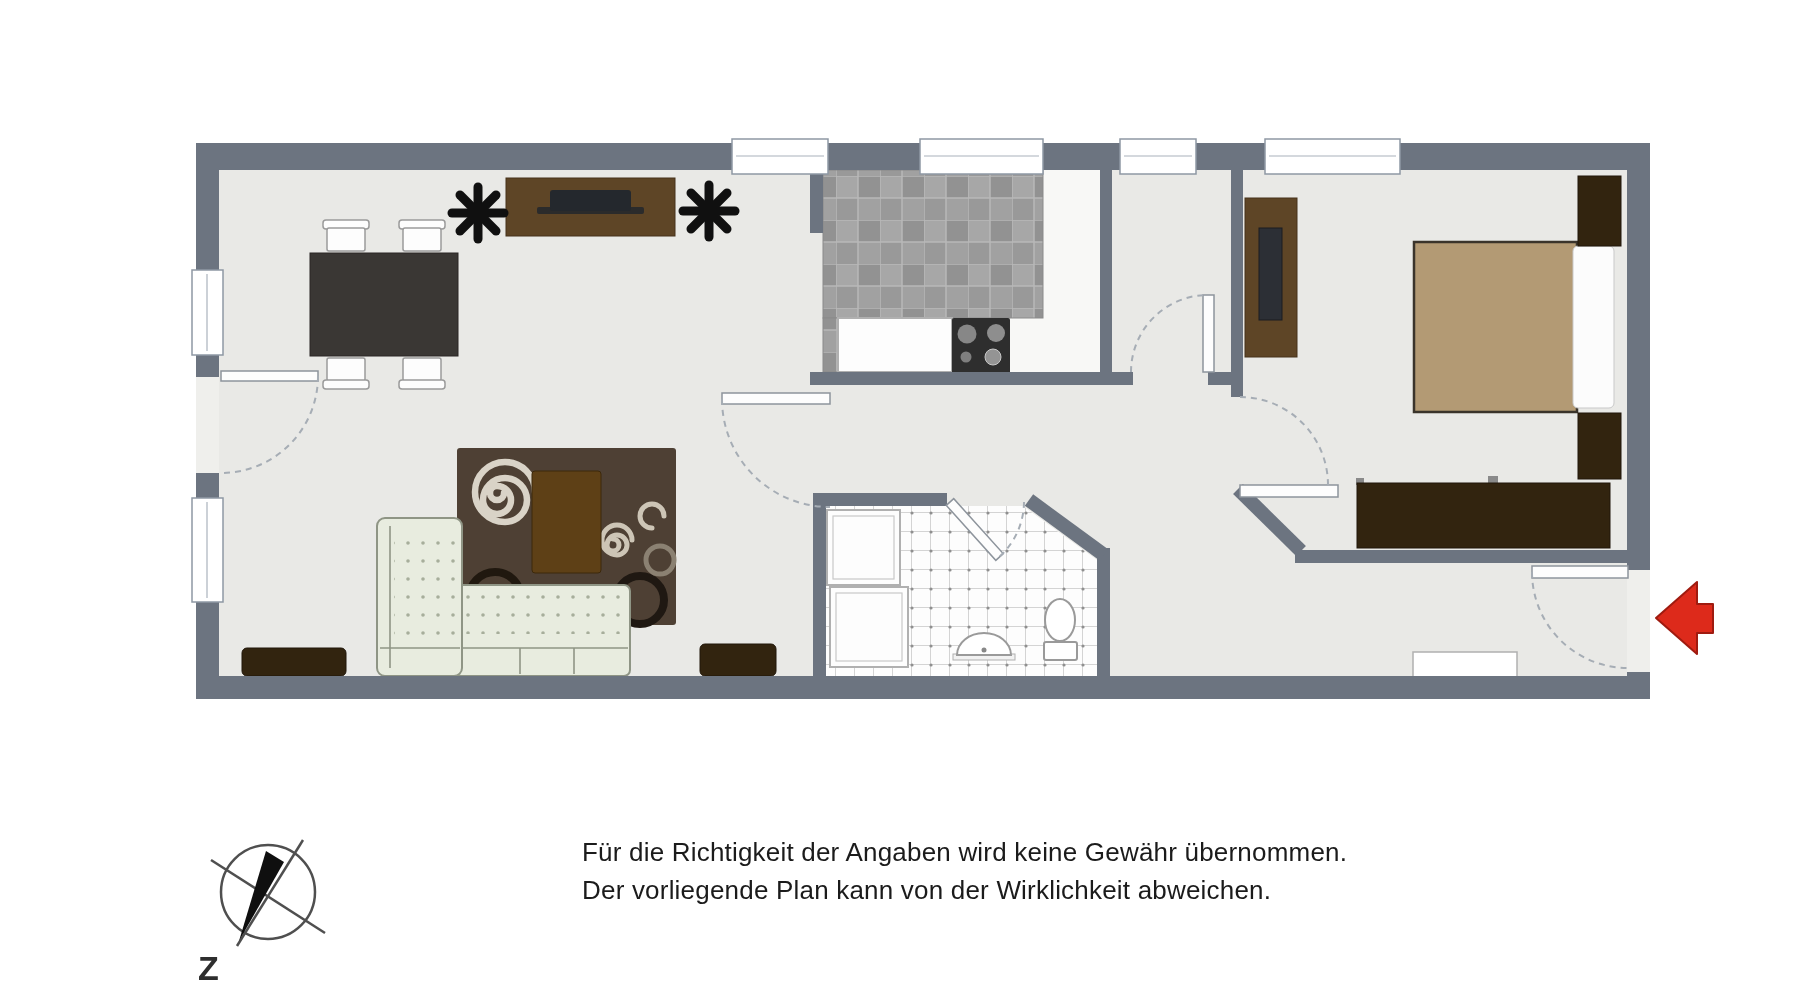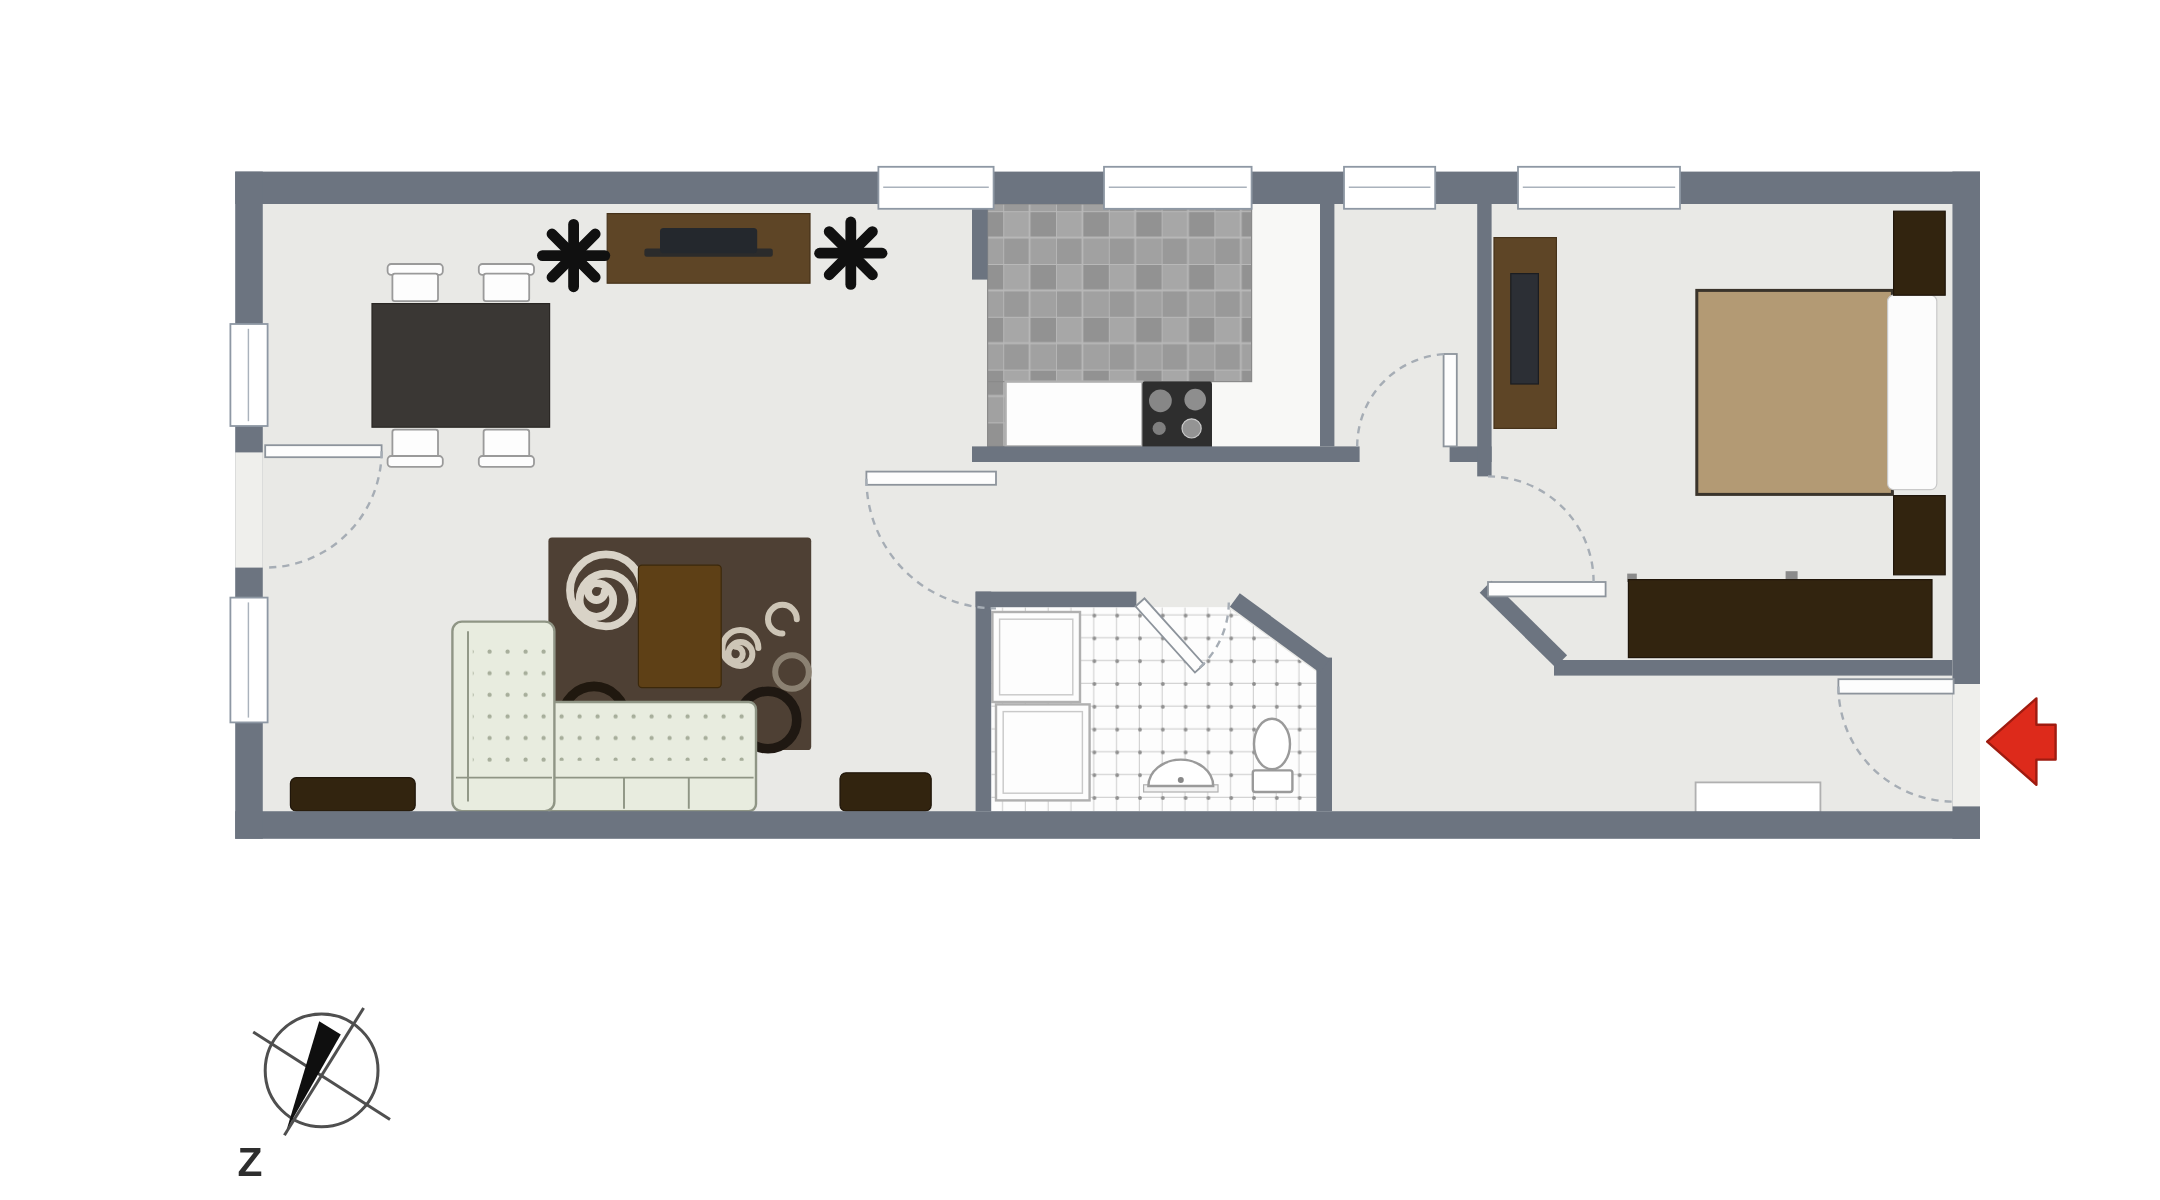--- a/index.html
+++ b/index.html
@@ -249,13 +249,17 @@
 
   <g>
     <circle cx="268" cy="892" r="47" class="compassln"></circle>
     <line x1="211" y1="860" x2="325" y2="933" class="compassln"></line>
     <line x1="237" y1="946" x2="303" y2="840" class="compassln"></line>
     <polygon points="239,941 266,851 284,862" fill="#0f0f0f"></polygon>
     <text id="compass-label" x="198" y="980" font-size="34" fill="#2e2e2e">Z</text>
   </g>
 </svg>
 
+<div id="disclaimer">
+  <div>Für die Richtigkeit der Angaben wird keine Gewähr übernommen.</div>
+  <div>Der vorliegende Plan kann von der Wirklichkeit abweichen.</div>
 </div>
+</div>
 
 </body></html>

